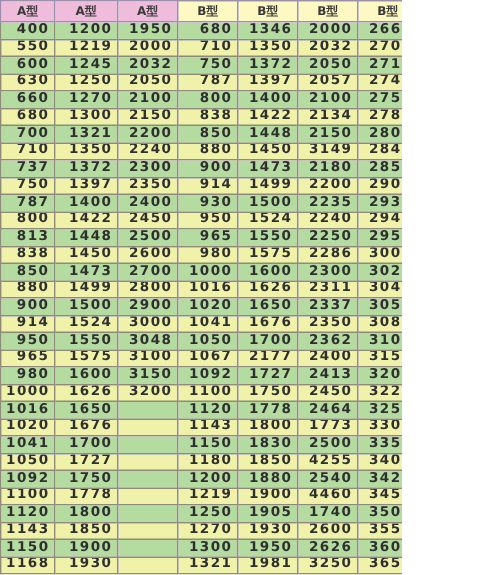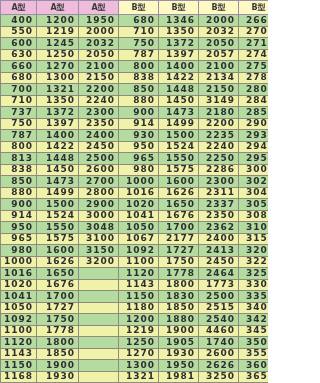--- a/index.html
+++ b/index.html
@@ -334,21 +334,21 @@
         <td class="tone-green">2500</td>
         <td class="tone-green">3350</td>
         <td class="tone-green">5800</td>
       </tr>
       <tr>
         <td class="tone-yellow">1050</td>
         <td class="tone-yellow">1727</td>
         <td class="tone-yellow"></td>
         <td class="tone-yellow">1180</td>
         <td class="tone-yellow">1850</td>
-        <td class="tone-yellow">2515</td>
+        <td class="tone-yellow">4255</td>
         <td class="tone-yellow">3400</td>
         <td class="tone-yellow">5900</td>
       </tr>
       <tr>
         <td class="tone-green">1092</td>
         <td class="tone-green">1750</td>
         <td class="tone-green"></td>
         <td class="tone-green">1200</td>
         <td class="tone-green">1880</td>
         <td class="tone-green">2540</td>

